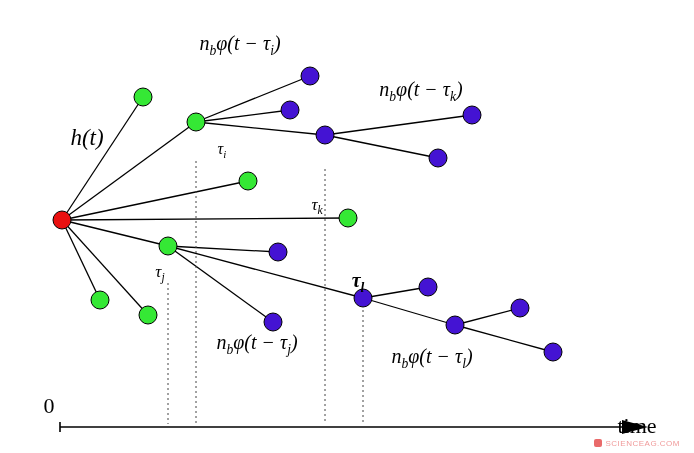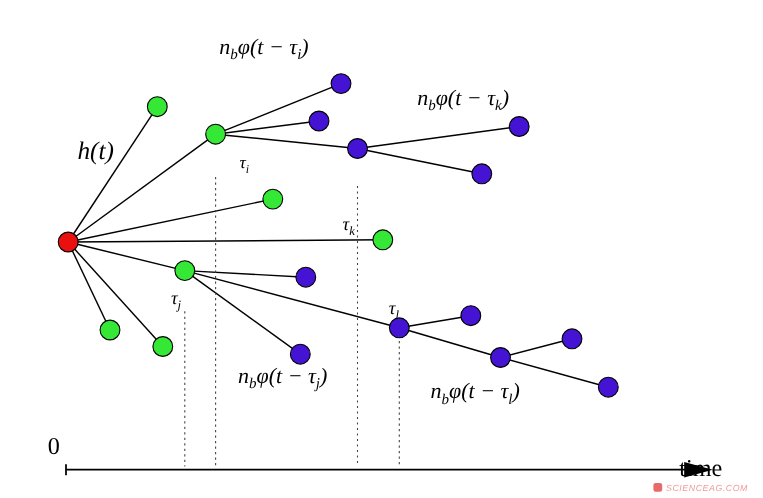--- a/index.html
+++ b/index.html
@@ -39,21 +39,20 @@
     right: 14px;
     bottom: 5px;
     display: flex;
     align-items: flex-start;
     gap: 3px;
     font-family: "Liberation Sans", sans-serif;
     font-size: 8px;
     letter-spacing: 0.5px;
     color: #f09a9a;
     z-index: 3;
-    font-style: italic;
   }
   .wm-logo {
     display: inline-block;
     width: 8px;
     height: 8px;
     background: #e96a6a;
     border-radius: 2px;
   }
 </style>
 </head>
@@ -112,18 +111,18 @@
   <div class="watermark">
     <span class="wm-logo"></span>
     <span>SCIENCEAG.COM</span>
   </div>
 <div class="math-label" style="left: 87px; top: 137px; font-size: 23px;">h(t)</div>
     <div class="math-label" style="left: 240px; top: 43px; font-size: 20px;">n<sub>b</sub>φ(t − τ<sub>i</sub>)</div>
     <div class="math-label" style="left: 421px; top: 89px; font-size: 20px;">n<sub>b</sub>φ(t − τ<sub>k</sub>)</div>
     <div class="math-label" style="left: 191px; top: 149px; font-size: 16px; margin-left: 31px;">τ<sub>i</sub></div>
     <div class="math-label" style="left: 317px; top: 157px; font-size: 17px; margin-top: 47px;">τ<sub>k</sub></div>
     <div class="math-label" style="left: 160px; top: 271px; font-size: 17px;">τ<sub>j</sub></div>
-    <div class="math-label" style="left: 358px; top: 280px; font-size: 17px;">τ<sub>l</sub></div>
+    <div class="math-label" style="left: 358px; top: 280px; font-size: 20px; font-weight: bold;">τ<sub>l</sub></div>
     <div class="math-label" style="left: 257px; top: 342px; font-size: 20px;">n<sub>b</sub>φ(t − τ<sub>j</sub>)</div>
     <div class="math-label" style="left: 432px; top: 356px; font-size: 20px;">n<sub>b</sub>φ(t − τ<sub>l</sub>)</div>
     <div class="math-label" style="left: 49px; top: 406px; font-size: 22px; font-style: normal;">0</div>
     <div class="math-label" style="left: 637px; top: 426px; font-size: 22px; font-style: normal;">time</div>
   </div>
 
 </body></html>

